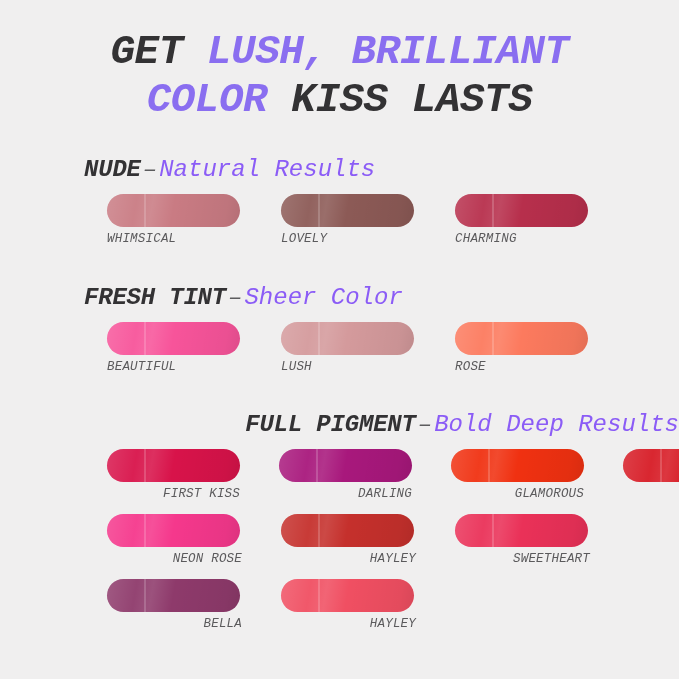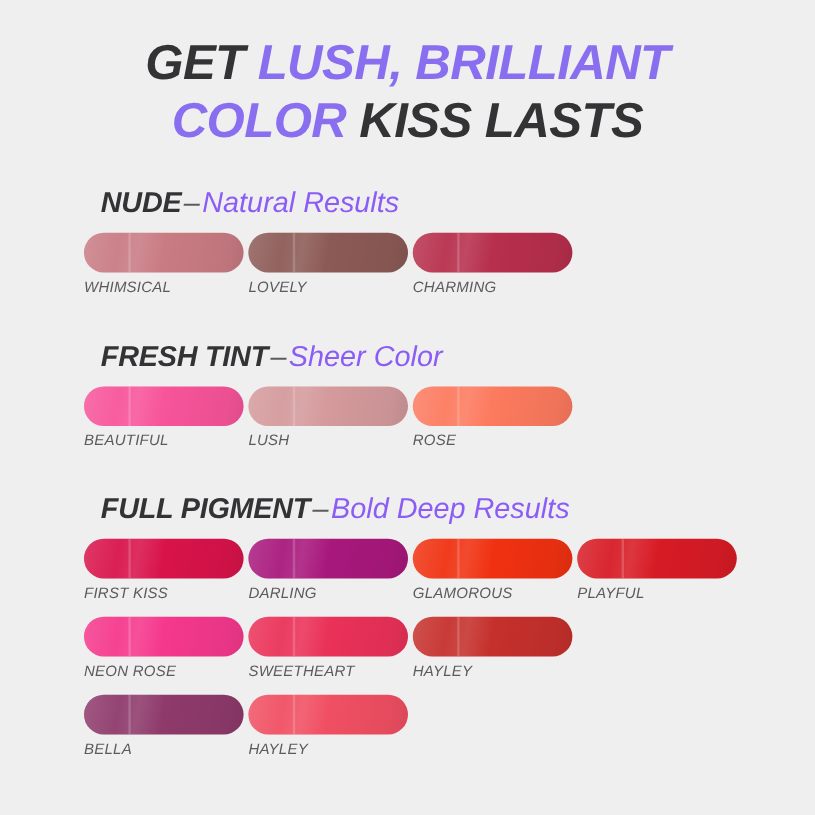--- a/index.html
+++ b/index.html
@@ -13,20 +13,21 @@
     font-family: "Liberation Sans", sans-serif;
     overflow: hidden;
     position: relative;
   }
 
   .page {
     width: 679px;
     height: 558px;
     position: relative;
     background: #f0efef;
+    font-family: Liberation Mono, monospace;
   }
 
   
   .headline {
     position: absolute;
     left: 0;
     top: 28px;
     width: 679px;
     text-align: center;
     font-style: italic;
@@ -69,20 +70,21 @@
     padding-left: 70px;
     padding-top: 9px;
   }
   .row {
     display: flex;
     gap: 2px;
     margin-bottom: 12px;
   }
   .cell {
     width: 135px;
+    margin-left: 37px;
   }
   .swatch {
     width: 133px;
     height: 33px;
     border-radius: 17px;
     position: relative;
     overflow: hidden;
   }
   
   .swatch::before {
@@ -167,21 +169,21 @@
           <div class="label">LUSH</div>
         </div>
         <div class="cell">
           <div class="swatch" style="background-color: rgb(252, 122, 94);"></div>
           <div class="label">ROSE</div>
         </div>
       </div>
     </div>
   </div>
 
-  <div class="section" style="top:410px;">
+  <div class="section" style="top:410px;text-align:right;">
     <div class="sec-title">
       <span class="strong">FULL PIGMENT</span><span class="dash">–</span><span class="sub">Bold Deep Results</span>
     </div>
     <div class="grid">
       <div class="row">
         <div class="cell">
           <div class="swatch" style="background-color: rgb(216, 19, 74);"></div>
           <div class="label">FIRST KISS</div>
         </div>
         <div class="cell">
@@ -196,27 +198,27 @@
           <div class="swatch" style="background-color: rgb(215, 27, 37);"></div>
           <div class="label">PLAYFUL</div>
         </div>
       </div>
       <div class="row">
         <div class="cell">
           <div class="swatch" style="background-color: rgb(245, 56, 140);"></div>
           <div class="label">NEON ROSE</div>
         </div>
         <div class="cell">
+          <div class="swatch" style="background-color: rgb(197, 48, 44);"></div>
+          <div class="label">HAYLEY</div>
+        </div>
+        <div class="cell">
           <div class="swatch" style="background-color: rgb(234, 49, 88);"></div>
           <div class="label">SWEETHEART</div>
         </div>
-        <div class="cell">
-          <div class="swatch" style="background-color: rgb(197, 48, 44);"></div>
-          <div class="label">HAYLEY</div>
-        </div>
       </div>
       <div class="row">
         <div class="cell">
           <div class="swatch" style="background-color: rgb(142, 58, 107);"></div>
           <div class="label">BELLA</div>
         </div>
         <div class="cell">
           <div class="swatch" style="background-color: rgb(240, 79, 98);"></div>
           <div class="label">HAYLEY</div>
         </div>

